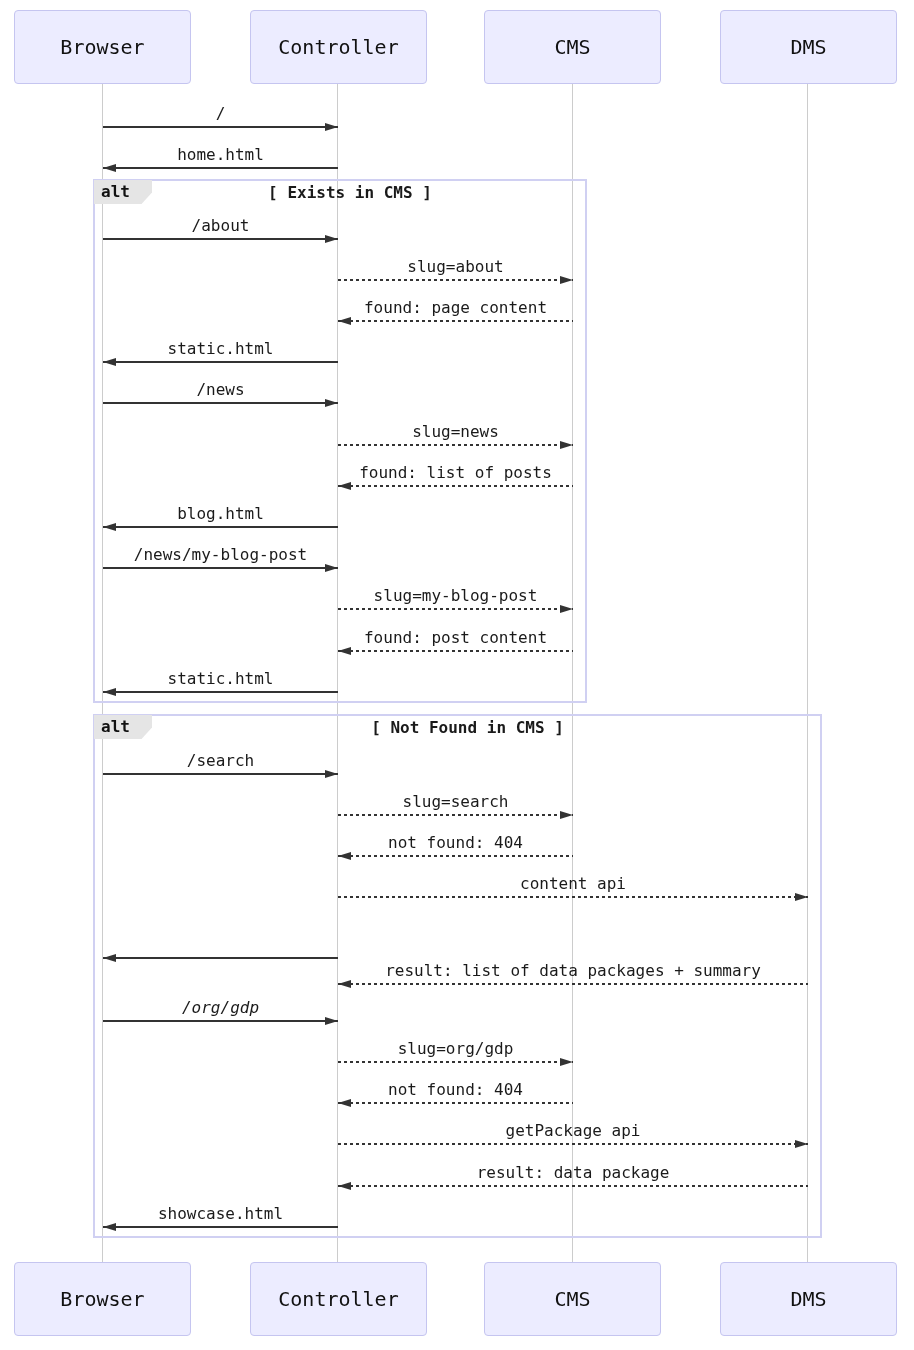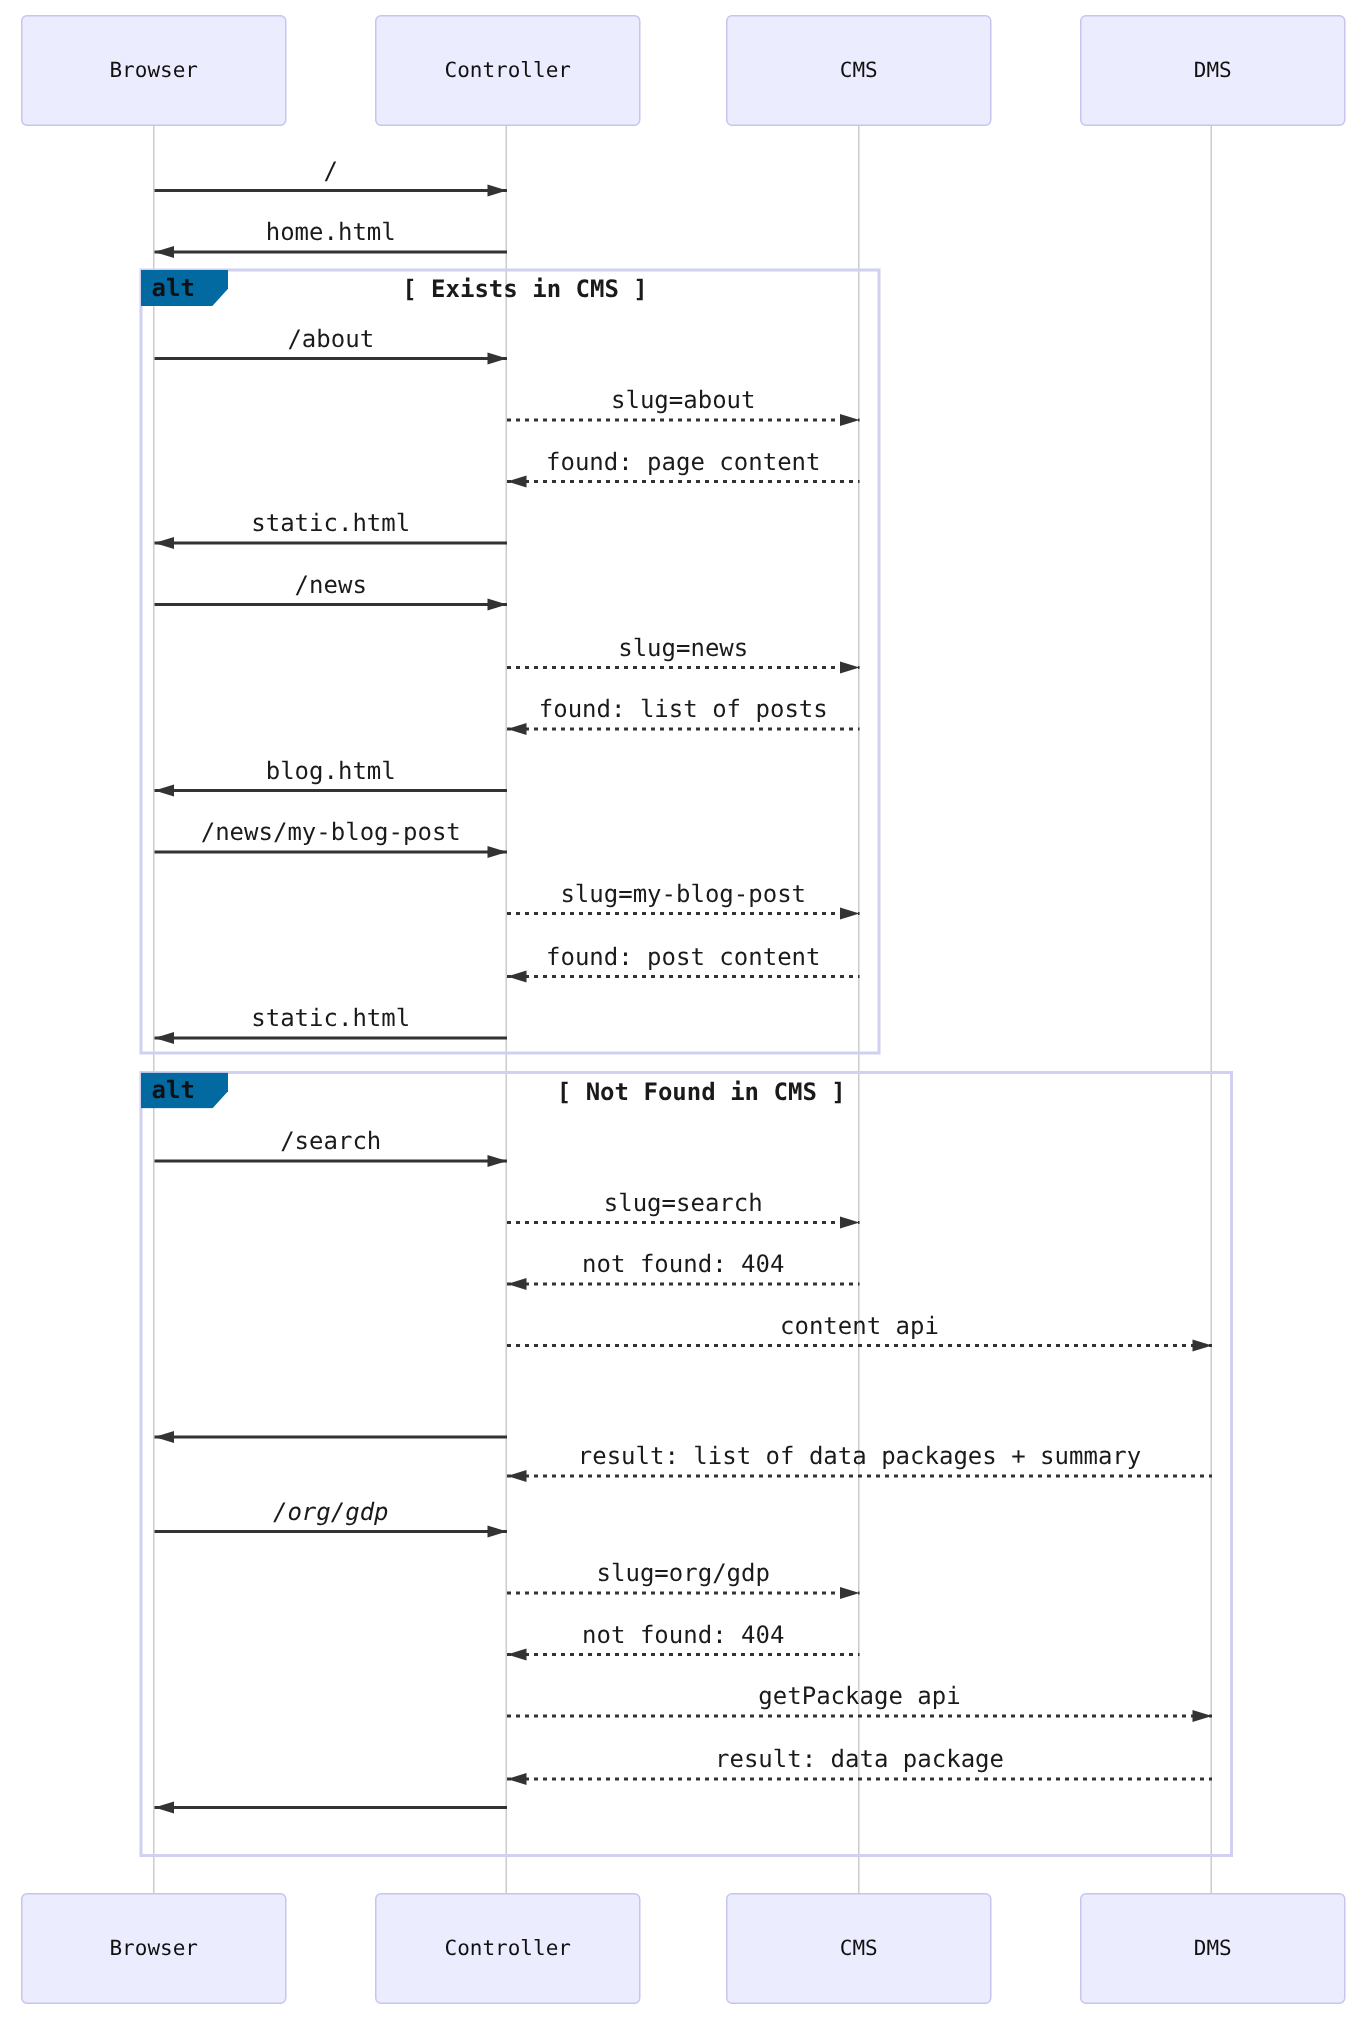--- a/index.html
+++ b/index.html
@@ -5,21 +5,21 @@
   html,body{margin:0;padding:0;background:#ffffff;}
   #diagram{
     position:relative;width:914px;height:1350px;background:#ffffff;overflow:hidden;
     font-family:"DejaVu Sans Mono","Liberation Mono",monospace;color:#1a1a1a;
   }
   
   .actor{
     position:absolute;width:177px;height:74px;
     background:#ECECFF;border:1px solid #c5c5f0;border-radius:4px;
     display:flex;align-items:center;justify-content:center;
-    font-size:14px;color:#111;box-sizing:border-box;
+    font-size:20px;color:#111;box-sizing:border-box;
   }
   
   .lifeline{position:absolute;width:1px;top:84px;height:1178px;background:#cccccc;}
   
   .msg{position:absolute;}
   .msg-label{
     height:22px;line-height:22px;text-align:center;font-size:16px;
     white-space:nowrap;color:#1a1a1a;
   }
   .msg-line{position:relative;height:2px;margin-top:1px;}
@@ -29,21 +29,21 @@
   .msg.right .arrow{
     right:0;border-left:13px solid #333;border-top:4px solid transparent;border-bottom:4px solid transparent;
   }
   .msg.left .arrow{
     left:0;border-right:13px solid #333;border-top:4px solid transparent;border-bottom:4px solid transparent;
   }
   
   .frame{position:absolute;border:2px solid #d0d0f2;box-sizing:border-box;background:transparent;}
   .frame-label{
     position:absolute;left:-1px;top:-1px;width:58px;height:24px;
-    background:#0369a1;
+    background:#e5e5e5;
     clip-path:polygon(0 0,100% 0,100% 52%,82% 100%,0 100%);
     font-size:16px;font-weight:bold;line-height:23px;padding-left:7px;
     box-sizing:border-box;color:#111;
   }
   .frame-cond{
     position:absolute;left:0;right:0;top:1px;height:22px;line-height:22px;
     text-align:center;font-size:16px;font-weight:bold;color:#1a1a1a;white-space:nowrap;margin-left:20px;
   }
 </style>
 </head>
@@ -221,18 +221,19 @@
         <span class="arrow"></span>
       </div>
     </div>
   <div class="msg dashed left" style="left:338px;top:1162px;width:470px;">
       <div class="msg-label">result: data package</div>
       <div class="msg-line">
         <span class="arrow"></span>
       </div>
     </div>
   <div class="msg solid left" style="left:103px;top:1203px;width:235px;">
+      <div class="msg-label">showcase.html</div>
       <div class="msg-line">
         <span class="arrow"></span>
       </div>
     </div>
 
 </div>
 
 </body></html>

